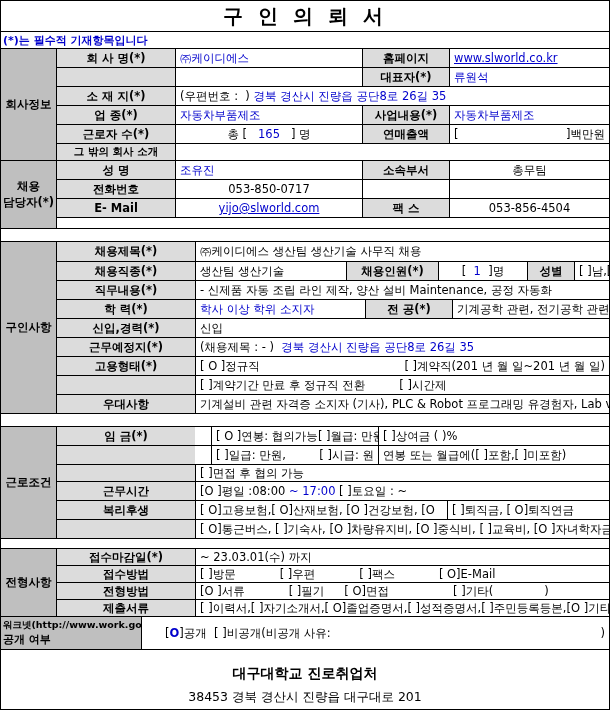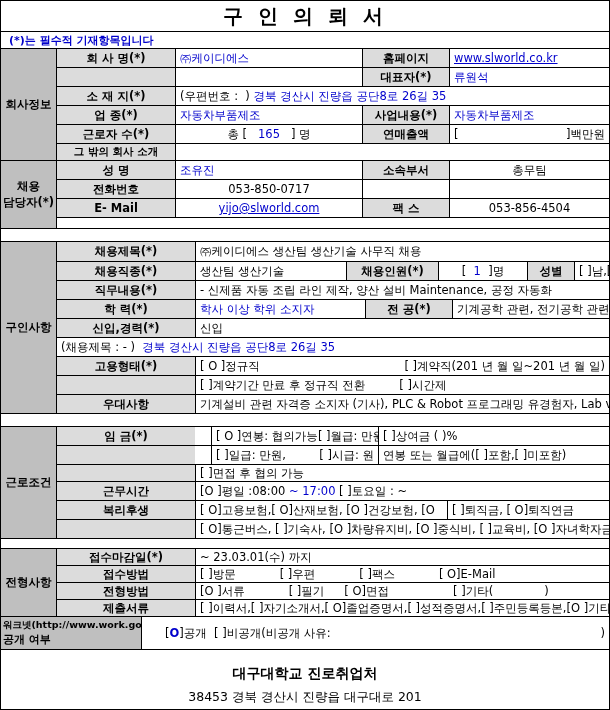--- a/index.html
+++ b/index.html
@@ -3,21 +3,21 @@
 <meta charset="utf-8">
 <style>
   html,body{margin:0;padding:0;background:#fff;}
   .sheet{
     box-sizing:border-box;width:610px;height:710px;margin:0 auto;
     border:1px solid #000;background:#fff;position:relative;
     font-family:"DejaVu Sans",sans-serif;color:#000;font-size:11.5px;
   }
   .title-row{height:30px;border-bottom:1px solid #000;display:flex;align-items:center;justify-content:center;}
   .title-row .t{font-size:20px;font-weight:bold;letter-spacing:4px;}
-  .note-row{height:16px;border-bottom:1px solid #000;display:flex;align-items:center;padding:0 8px;
+  .note-row{height:16px;border-bottom:1px solid #000;display:flex;align-items:center;padding:0 2px;
             color:#0000cc;font-weight:bold;font-size:11px;}
   .block{display:flex;border-bottom:1px solid #000;}
   .block.topline{border-top:1px solid #000;}
   .sec{width:55px;flex:none;background:#bfbfbf;border-right:1px solid #000;
        display:flex;flex-direction:column;align-items:center;justify-content:center;
        font-weight:bold;text-align:center;line-height:1.35;}
   .rows{flex:1;min-width:0;display:flex;flex-direction:column;}
   .row{display:flex;border-top:1px solid #000;min-width:0;}
   .row:first-child{border-top:0;}
   .c{display:flex;align-items:center;padding:0 4px;min-width:0;
@@ -164,20 +164,21 @@
         <div class="c lb w130">학 력(*)</div>
         <div class="c w161 blue">학사 이상 학위 소지자</div>
         <div class="c lb w78">전 공(*)</div>
         <div class="c fill">기계공학 관련, 전기공학 관련 전공 학</div>
       </div>
       <div class="row h18">
         <div class="c lb w130">신입,경력(*)</div>
         <div class="c fill">신입</div>
       </div>
       <div class="row h18">
+        <div class="c lb w130">근무예정지(*)</div>
         <div class="c fill">
           <span class="keep">(채용제목 : - )  </span>
           <span class="blue">경북 경산시 진량읍 공단8로 26길 35</span>
         </div>
       </div>
       <div class="row h18">
         <div class="c lb w130">고용형태(*)</div>
         <div class="c fill between">
           <span>[ O  ]정규직</span>
           <span>[   ]계약직(201 년 월 일~201 년 월 일)</span>

